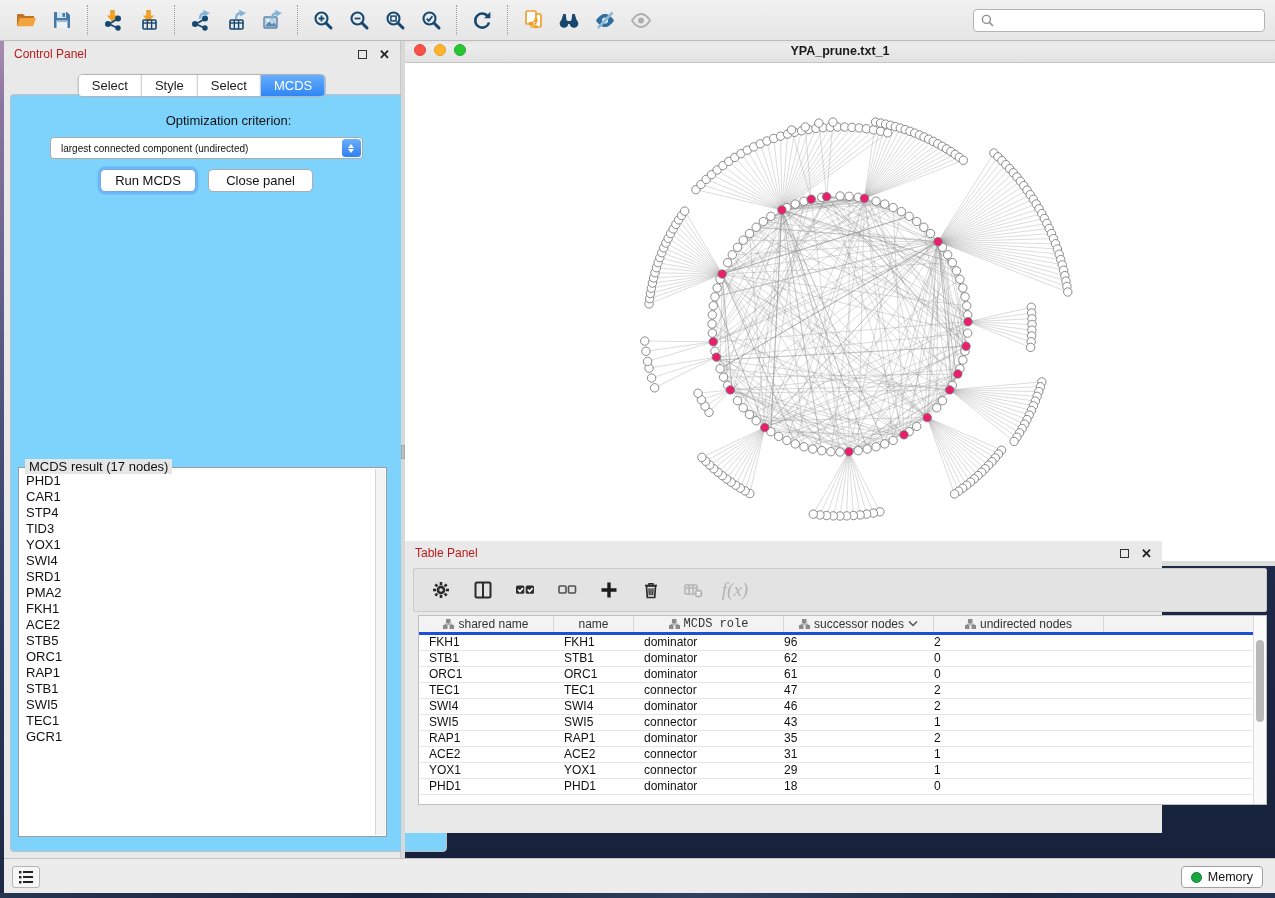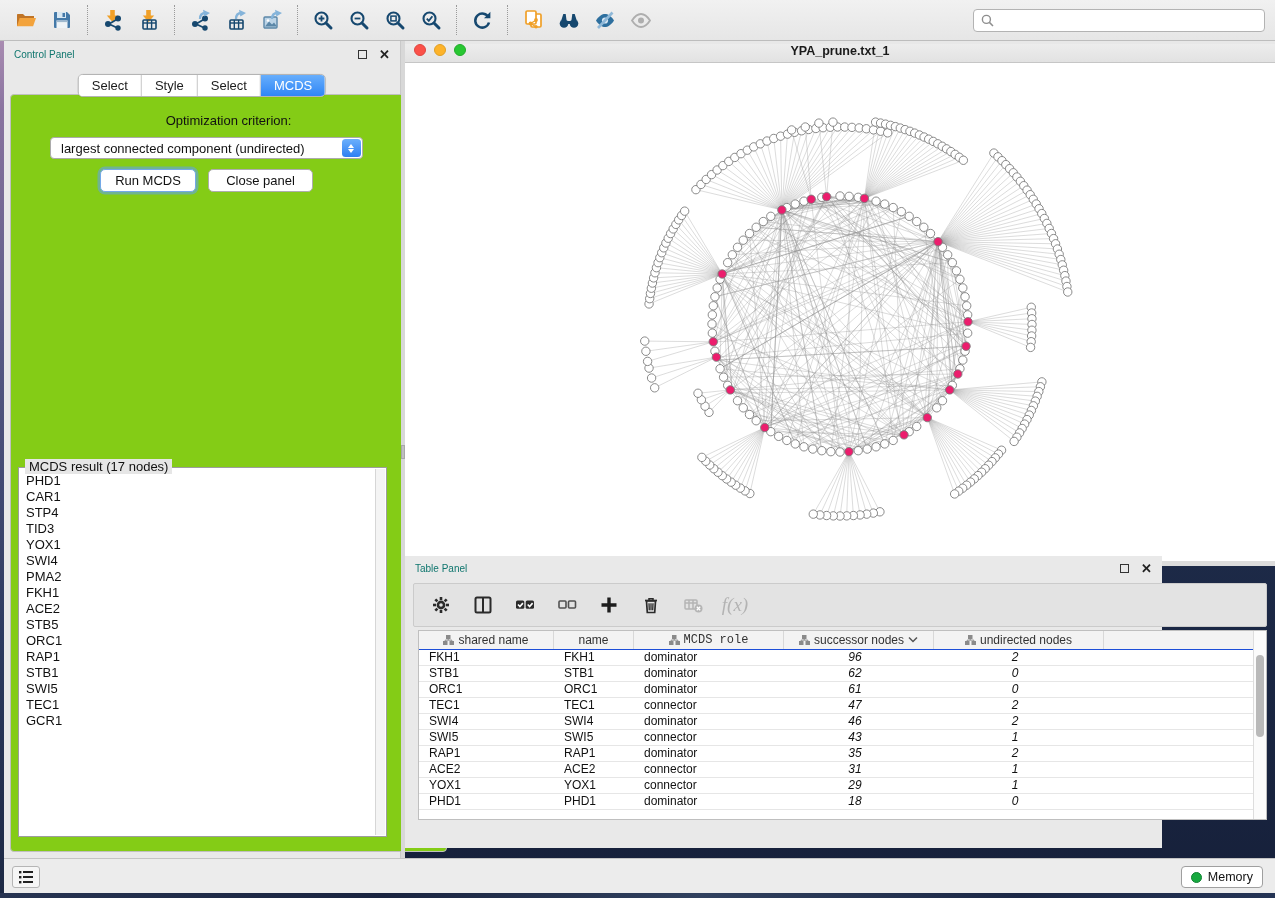--- a/index.html
+++ b/index.html
@@ -23,38 +23,38 @@
   
   .left-strip { position:absolute; left:0; top:41px; width:4px; height:852px;
     background:linear-gradient(#a98cb1 0%,#8a74a0 8%,#585a85 35%,#2c3a5f 70%,#1d2944 100%); }
   .bottom-strip { position:absolute; left:0; top:893px; width:1275px; height:5px;
     background:linear-gradient(90deg,#273452,#1a2440 30%,#31415f 55%,#1c2846 80%,#243354); }
 
   
   .control-panel { position:absolute; left:4px; top:41px; width:397px; height:817px;
     background:#e9e9e9; border-right:1px solid #c9c9c9; }
   .panel-head { height:26px; display:flex; align-items:center; padding:0 10px; }
-  .panel-title { font-size:10px; color:#0f766e; }
+  .panel-title { font-size:12px; color:#b91c1c; }
   .panel-head .spacer { flex:1; }
   .float-box { width:9px; height:9px; border:1.5px solid #333; display:inline-block; margin-right:12px; }
   .close-x { font-size:13px; font-weight:bold; color:#222; line-height:1; }
 
   .seg-tabs { position:absolute; left:50%; transform:translateX(-50%); top:33px;
     display:inline-flex; border:1px solid #b4b4b4; border-radius:5px; overflow:hidden;
     background:#fff; z-index:3; box-shadow:0 0 0 0.5px rgba(0,0,0,0.04); }
   .seg { padding:3px 13px; font-size:13px; color:#1c1c1c; background:#fff; border-left:1px solid #c6c6c6; }
   .seg:first-child { border-left:none; }
   .seg.active { background:linear-gradient(#67aefc,#2f86f6); color:#fff; }
 
   .tab-content { position:absolute; left:6px; top:53px; width:437px; height:758px;
-    background:#84cc16; border:1px solid #c0c0c0; border-radius:4px; }
+    background:#7dd3fc; border:1px solid #c0c0c0; border-radius:4px; }
   .opt-label { position:absolute; top:18px; width:100%; text-align:center; font-size:13px; color:#111; }
   .dropdown { position:absolute; left:39px; top:42px; width:313px; height:22px; background:#fff;
     border:1px solid #ababab; border-radius:4px; display:flex; align-items:center; }
-  .dropdown .val { flex:1; font-size:13px; color:#111; padding-left:10px; white-space:nowrap; }
+  .dropdown .val { flex:1; font-size:10px; color:#111; padding-left:10px; white-space:nowrap; }
   .dd-spin { width:19px; height:18px; margin-right:1.5px; border-radius:3.5px;
     background:linear-gradient(#6cb0fc,#2e7ff2); display:flex; flex-direction:column;
     align-items:center; justify-content:center; gap:1px; }
   .dd-spin .up { width:0; height:0; border-left:3.5px solid transparent; border-right:3.5px solid transparent; border-bottom:4px solid #fff; }
   .dd-spin .dn { width:0; height:0; border-left:3.5px solid transparent; border-right:3.5px solid transparent; border-top:4px solid #fff; }
   .btn { position:absolute; height:23px; background:#fff; border:1px solid #adadad; border-radius:5px;
     font-size:13px; color:#111; display:flex; align-items:center; justify-content:center; }
   .btn.focusring { box-shadow:0 0 0 2.5px rgba(96,160,245,0.55); border-color:#74a9e8; }
 
   .groupbox { position:absolute; left:7px; top:372px; width:369px; height:370px;
@@ -78,37 +78,37 @@
     background:linear-gradient(#ededed,#e2e2e2); border-bottom:1px solid #c6c6c6;
     display:flex; align-items:flex-start; }
   .tl { width:12px; height:12px; border-radius:50%; margin-left:8px; }
   .tl.red { background:#fb5149; border:1px solid #df4640; margin-left:9px;}
   .tl.yel { background:#fdb32a; border:1px solid #e0a024; }
   .tl.grn { background:#28c732; border:1px solid #22ab2b; }
   .net-title { position:absolute; left:0; width:100%; text-align:center; font-size:12.5px; font-weight:600; color:#1a1a1a; }
   .net-canvas { position:absolute; left:0; top:22px; width:870px; height:498px; background:#fff; }
 
   
-  .table-panel { position:absolute; left:405px; top:556px; width:757px; height:292px; background:#e9e9e9; }
+  .table-panel { position:absolute; left:405px; top:541px; width:757px; height:292px; background:#e9e9e9; }
   .tp-head { height:24px; display:flex; align-items:center; padding:0 10px; }
   .tp-toolbar { position:absolute; left:8px; top:27px; width:854px; height:44px;
     background:#e3e3e3; border:1px solid #cbcbcb; border-radius:2px;
     display:flex; align-items:center; padding-left:14px; gap:16px; }
   .tpt-btn { width:26px; height:26px; display:flex; align-items:center; justify-content:center; }
   .fx-label { font-family:"Liberation Serif", serif; font-style:italic; font-size:19px; color:#b3b3b3; }
 
   .table-wrap { position:absolute; left:13px; top:74px; width:849px; height:190px;
     background:#fff; border:1px solid #bfbfbf; }
-  .thead { display:flex; height:19px; background:#f3f3f3; border-bottom:1px solid #1d4ed8; }
+  .thead { display:flex; height:19px; background:#f3f3f3; border-bottom:3px solid #1d4ed8; }
   .th { display:flex; align-items:center; justify-content:center; gap:4px; font-size:12px; color:#333;
     border-right:1px solid #d8d8d8; overflow:hidden; white-space:nowrap; }
   .tbody .tr { display:flex; height:16px; border-bottom:1px solid #e6e6e6; }
   .td { font-size:12px; color:#111; line-height:15px; white-space:nowrap; overflow:hidden; }
   .td.txt { padding-left:10px; }
-  .td.num { text-align:center; padding-right:8px;font-style:italic; }
+  .td.num { text-align:left; padding-right:8px; }
   .tscroll { position:absolute; right:0; top:0; width:13px; height:100%; background:#fbfbfb; border-left:1px solid #ddd; }
   .tscroll .thumb { position:absolute; left:2px; top:24px; width:8px; height:82px; background:#b9b9b9; border-radius:5px; }
 
   .bottom-tabs { position:absolute; left:50%; transform:translateX(-50%); top:266px;
     display:inline-flex; border:1px solid #b4b4b4; border-radius:5px; overflow:hidden; background:#fff; }
 
   
   .status-bar { position:absolute; left:4px; top:858px; width:1271px; height:35px;
     background:#ececec; border-top:1px solid #c4c4c4; }
   .list-btn { position:absolute; left:8px; top:7px; width:28px; height:22px; background:#f6f6f6;
@@ -301,20 +301,21 @@
 
       <div class="groupbox">
         <span class="legend">MCDS result (17 nodes)</span>
         <div class="mcds-list" id="mcds-list">
             <div class="mcds-item">PHD1</div>
             <div class="mcds-item">CAR1</div>
             <div class="mcds-item">STP4</div>
             <div class="mcds-item">TID3</div>
             <div class="mcds-item">YOX1</div>
             <div class="mcds-item">SWI4</div>
+            <div class="mcds-item">SRD1</div>
             <div class="mcds-item">PMA2</div>
             <div class="mcds-item">FKH1</div>
             <div class="mcds-item">ACE2</div>
             <div class="mcds-item">STB5</div>
             <div class="mcds-item">ORC1</div>
             <div class="mcds-item">RAP1</div>
             <div class="mcds-item">STB1</div>
             <div class="mcds-item">SWI5</div>
             <div class="mcds-item">TEC1</div>
             <div class="mcds-item">GCR1</div>

